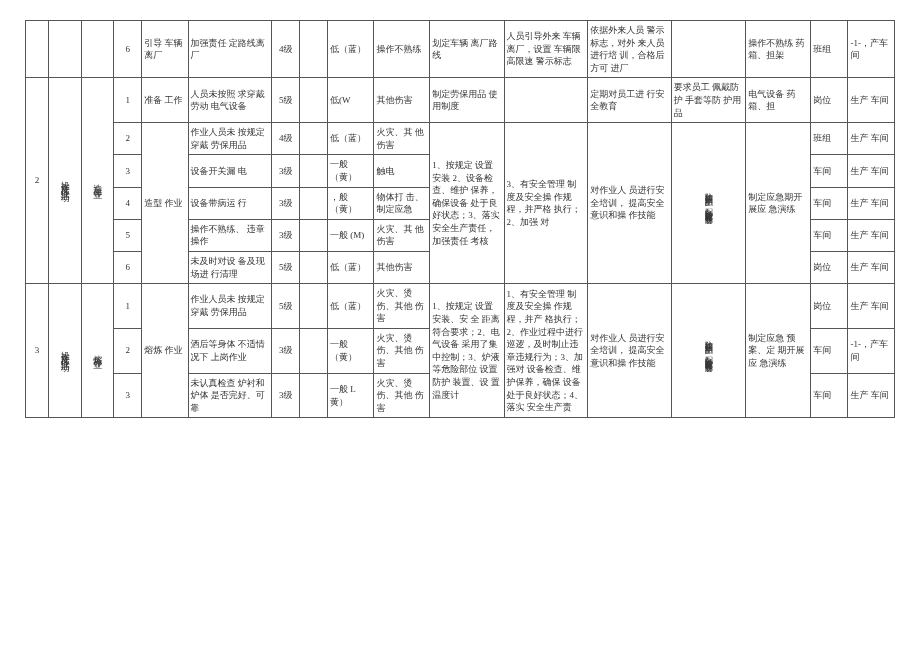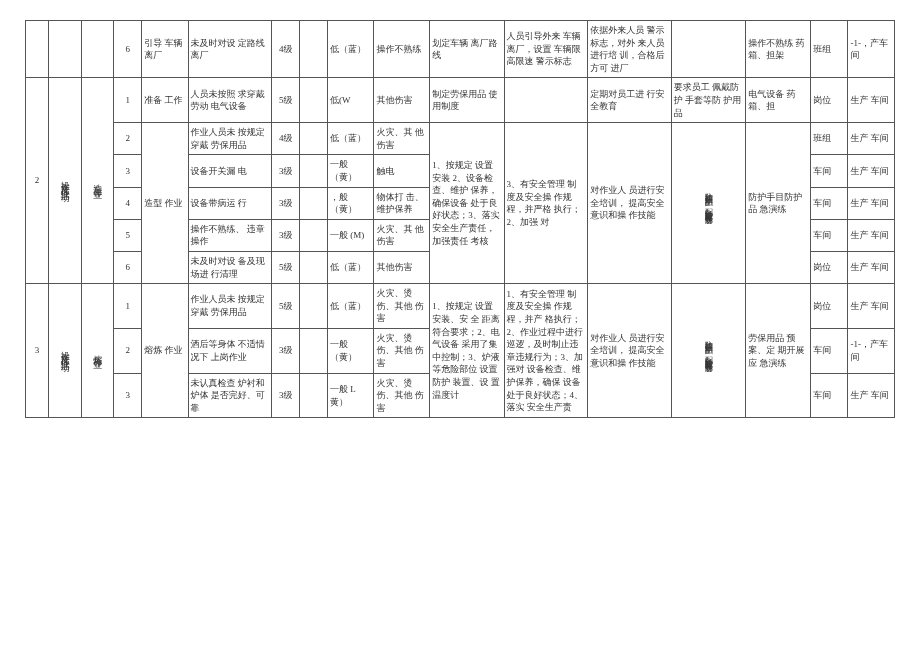--- a/index.html
+++ b/index.html
@@ -34,21 +34,21 @@
       <col style="width:5%">
 </colgroup>
 
 <tbody>
       <tr>
 <td class="c" rowspan="1"></td>
 <td class="c" rowspan="1"></td>
 <td class="c" rowspan="1"></td>
 <td class="c">6</td>
 <td>引导 车辆 离厂</td>
-<td>未及时对设 定路线离厂</td>
+<td>加强责任 定路线离厂</td>
 <td class="c">4级</td>
 <td></td>
 <td>低（蓝）</td>
 <td>操作不熟练</td>
 <td>划定车辆 离厂路线</td>
 <td>人员引导外来 车辆离厂，设置 车辆限高限速 警示标志</td>
 <td>依据外来人员 警示标志，对外 来人员进行培 训，合格后方可 进厂</td>
 <td></td>
 <td>操作不熟练 药箱、担架</td>
 <td>班组</td>
@@ -85,41 +85,41 @@
 <td class="c">4级</td>
 <td></td>
 <td>低（蓝）</td>
 <td>火灾、其 他伤害</td>
 <td rowspan="5">1、按规定 设置安装 2、设备检查、维护 保养，确保设备 处于良好状态；3、落实 安全生产责任， 加强责任 考核</td>
 <td rowspan="5">3、有安全管理 制度及安全操 作规程，并严格 执行；2、加强 对</td>
 <td rowspan="5">对作业人 员进行安全培训， 提高安全意识和操 作技能</td>
 <td rowspan="5">
           <span class="vert2">防护手目防护品、配防护鞋服套镜防备、</span>
         </td>
-<td rowspan="5">防护手目防护品 急演练</td>
+<td rowspan="5">制定应急期开展应 急演练</td>
 <td>班组</td>
 <td>生产 车间</td>
 </tr>
 <tr>
 <td class="c">3</td>
 <td>设备开关漏 电</td>
 <td class="c">3级</td>
 <td></td>
 <td>一般（黄）</td>
 <td>触电</td>
 <td>车间</td>
 <td>生产 车间</td>
 </tr>
 <tr>
 <td class="c">4</td>
 <td>设备带病运 行</td>
 <td class="c">3级</td>
 <td></td>
 <td>，般（黄）</td>
-<td>物体打 击、维护保养</td>
+<td>物体打 击、制定应急</td>
 <td>车间</td>
 <td>生产 车间</td>
 </tr>
 <tr>
 <td class="c">5</td>
 <td>操作不熟练、 违章操作</td>
 <td class="c">3级</td>
 <td></td>
 <td>一般 (M)</td>
 <td>火灾、其 他伤害</td>
@@ -151,21 +151,21 @@
 <td class="c">5级</td>
 <td></td>
 <td>低（蓝）</td>
 <td>火灾、烫 伤、其他 伤害</td>
 <td rowspan="3">1、按规定 设置安装、安 全 距离符合要求；2、电气设备 采用了集 中控制；3、炉液等危险部位 设置防护 装置、设 置温度计</td>
 <td rowspan="3">1、有安全管理 制度及安全操 作规程，并产 格执行；2、作业过程中进行 巡逻，及时制止违章违规行为；3、加强对 设备检查、维护保养，确保 设备处于良好状态；4、落实 安全生产责</td>
 <td rowspan="3">对作业人 员进行安全培训， 提高安全意识和操 作技能</td>
 <td rowspan="3">
           <span class="vert2">防护手目防护品、配防护鞋服套镜防备、</span>
         </td>
-<td rowspan="3">劳保用品 预案、定 期开展应 急演练</td>
+<td rowspan="3">制定应急 预案、定 期开展应 急演练</td>
 <td>岗位</td>
 <td>生产 车间</td>
 </tr>
 <tr>
 <td class="c">2</td>
 <td>酒后等身体 不适情况下 上岗作业</td>
 <td class="c">3级</td>
 <td></td>
 <td>一般（黄）</td>
 <td>火灾、烫 伤、其他 伤害</td>

